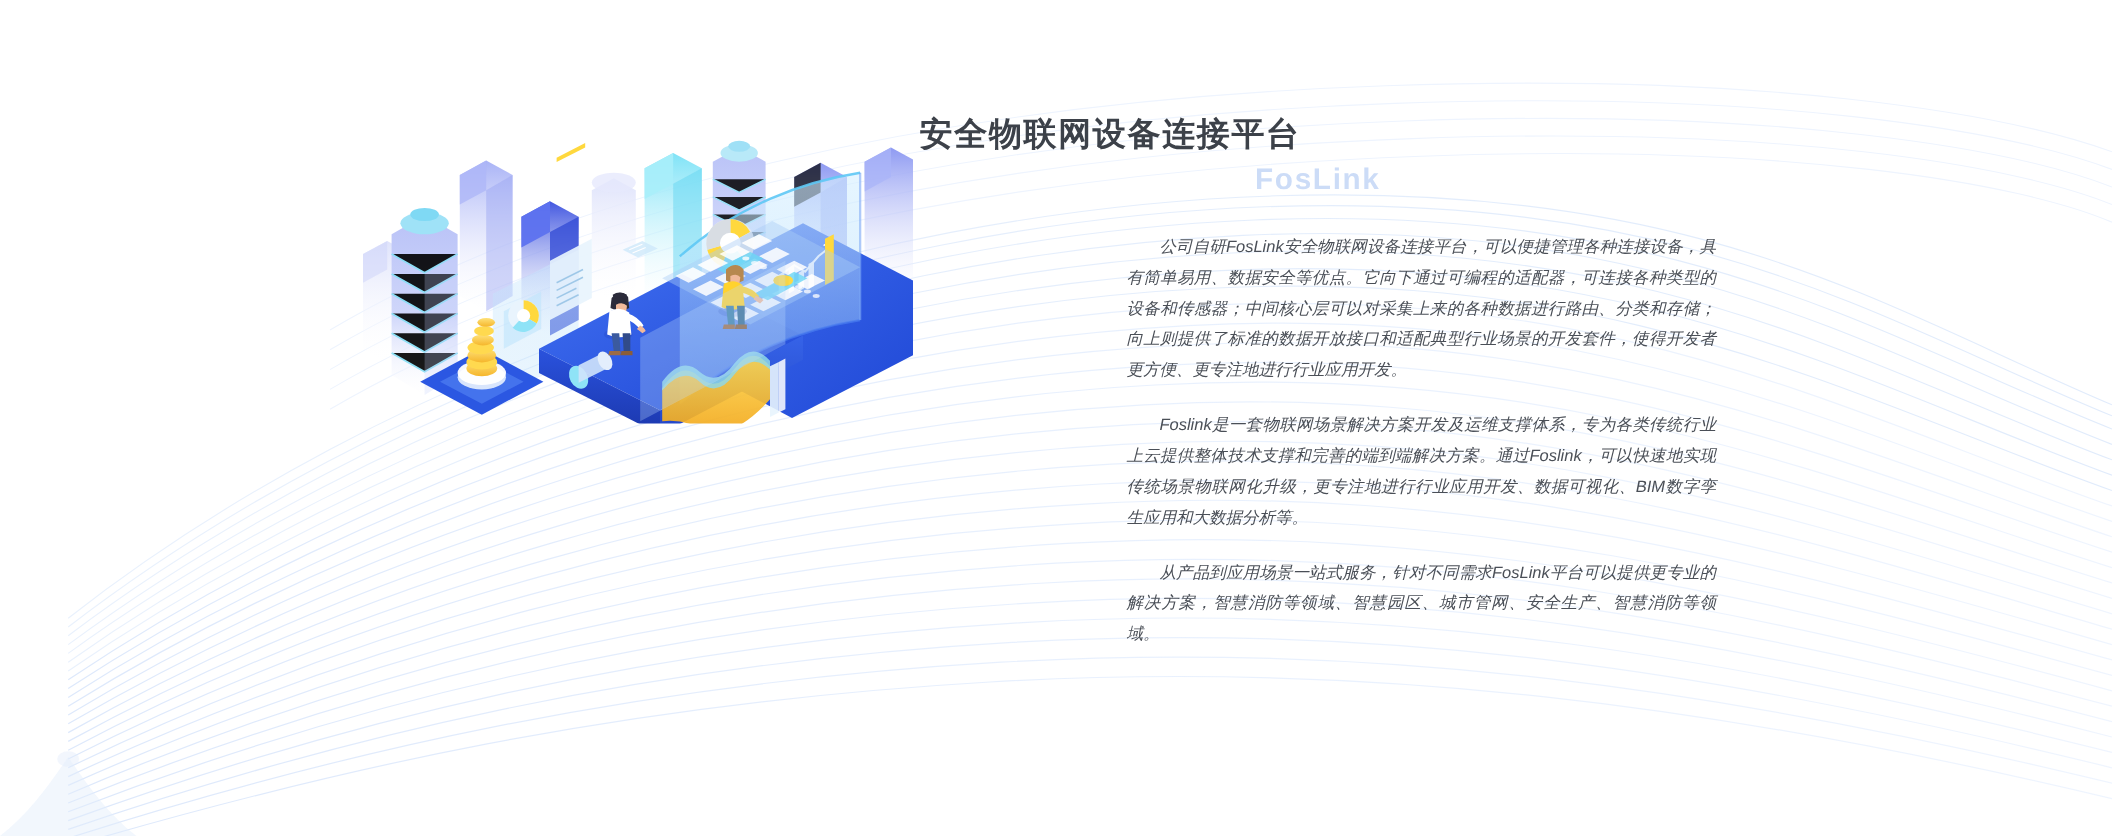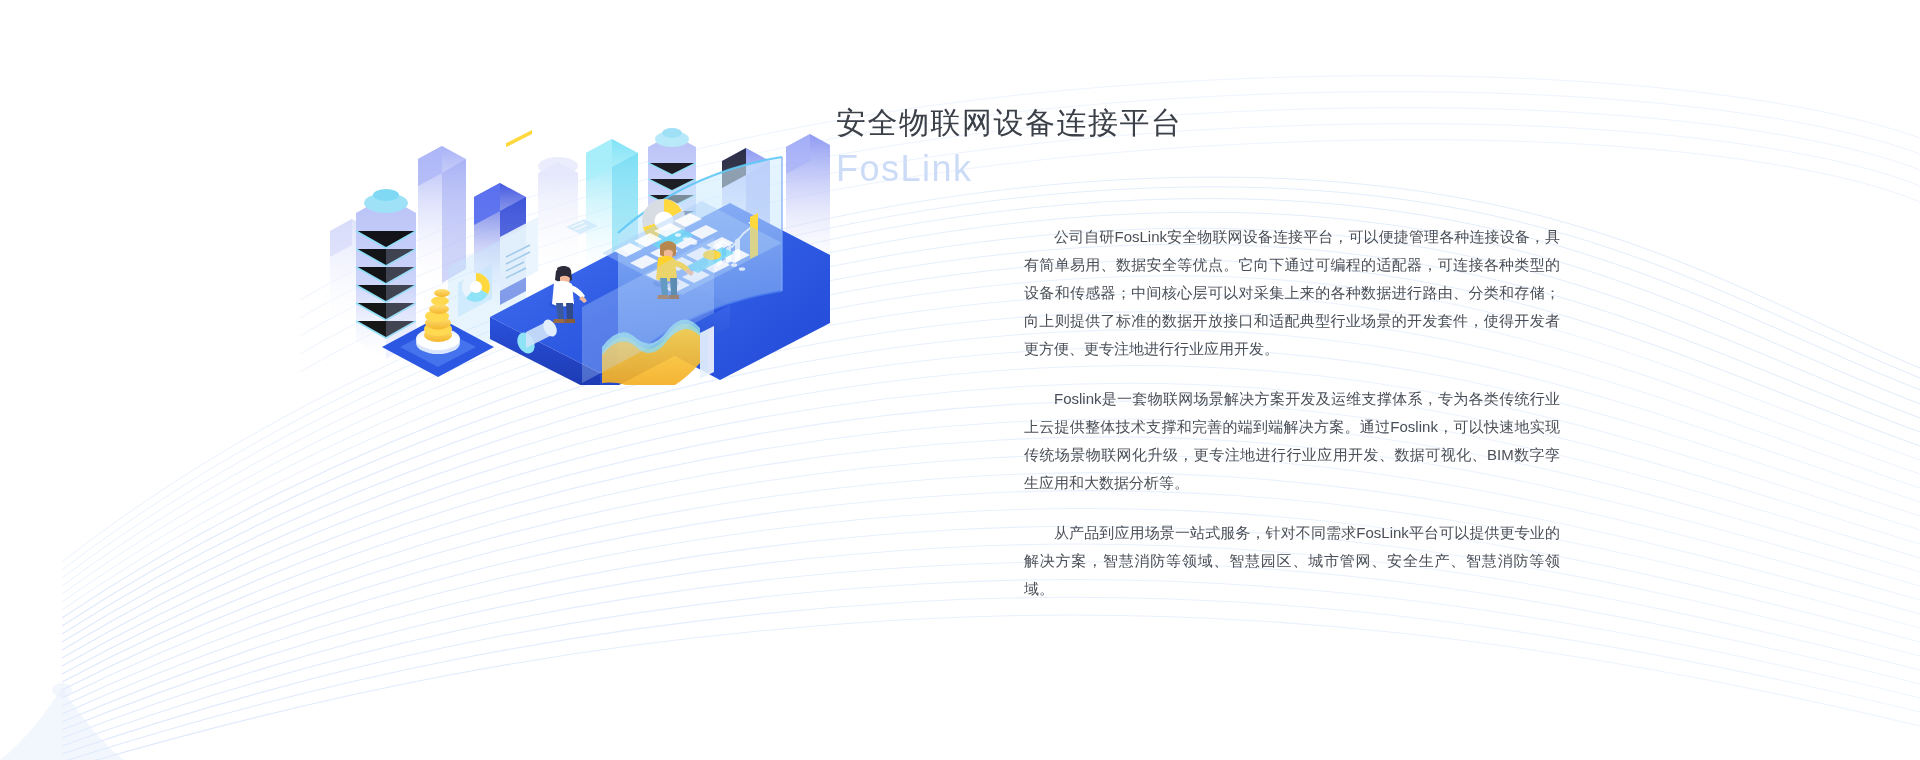--- a/index.html
+++ b/index.html
@@ -15,32 +15,32 @@
   .bg-waves { position:absolute; left:0; top:0; width:1920px; height:760px; z-index:0; pointer-events:none; }
 
   
   .illo { position:absolute; left:330px; top:55px; width:500px; height:330px; z-index:2; }
 
   
   .content {
     position:absolute; left:1024px; top:104px; width:536px; z-index:3;
   }
   .title {
-    font-size:30px; font-weight:400; color:#3c4149; letter-spacing:1.5px;
+    font-size:30px; font-weight:700; color:#3c4149; letter-spacing:1.5px;
     line-height:1.25; margin-left:-188px; white-space:nowrap;
   }
   .subtitle {
-    font-size:36px; font-weight:400; color:#ccdcf7; letter-spacing:1.5px;
-    line-height:1.35; margin-left:-188px; margin-top:3px; white-space:nowrap;
+    font-size:27px; font-weight:700; color:#ccdcf7; letter-spacing:1.5px;
+    line-height:1.35; margin-left:-188px; margin-top:3px; white-space:nowrap;text-align:center;
   }
   .body-block { margin-top:30px; }
   .para {
     font-size:15px; color:#4a4f57; line-height:28px;
     text-align:justify; text-justify:inter-ideograph;
-    text-indent:2em; margin-bottom:22px;
+    text-indent:2em; margin-bottom:22px;font-style:italic;
   }
   .para:last-child { margin-bottom:0; }
 </style>
 </head>
 <body>
 
 <div id="stage">
 
   <svg class="bg-waves" viewBox="0 0 1920 760" preserveAspectRatio="none">
     <defs>

